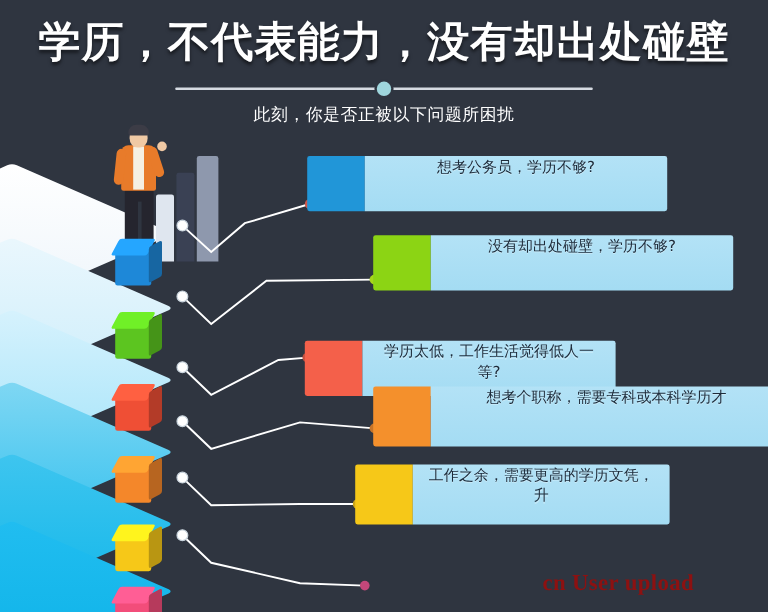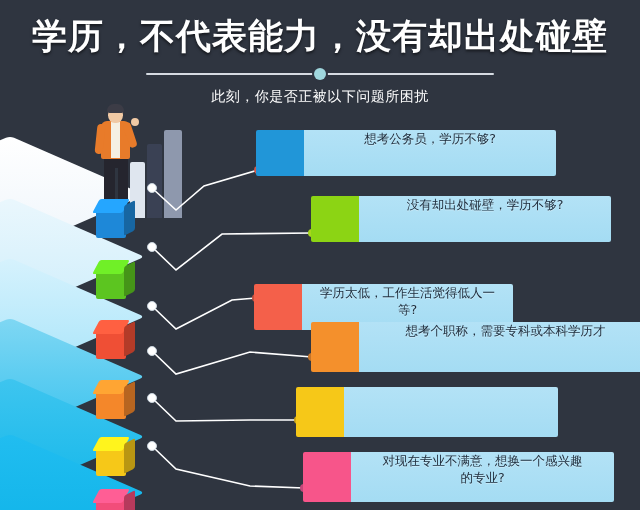--- a/index.html
+++ b/index.html
@@ -316,28 +316,21 @@
       <div>
         <span>想考个职称，需要专科或本科学历才</span>
       </div>
     </div>
   </div>
 
   <div class="row" style="left:296px;top:387px;width:262px;height:50px;">
     <div class="row-tile" style="background:#f6c818;"></div>
     <div class="row-text">
       <div>
-      </div>
-    </div>
-  </div>
-
-  <div class="row" style="left:303px;top:452px;width:311px;height:50px;">
-    <div class="row-tile" style="background:#f7558a;"></div>
-    <div class="row-text">
-      <div>
-        <span>对现在专业不满意，想换一个感兴趣</span>
-        <span>的专业?</span>
-      </div>
-    </div>
-  </div>
-
+        <span>工作之余，需要更高的学历文凭，升</span>
+      </div>
+    </div>
+  </div>
+
+
+  <div class="watermark">cn User upload</div>
 
 </div>
 
 </body></html>

